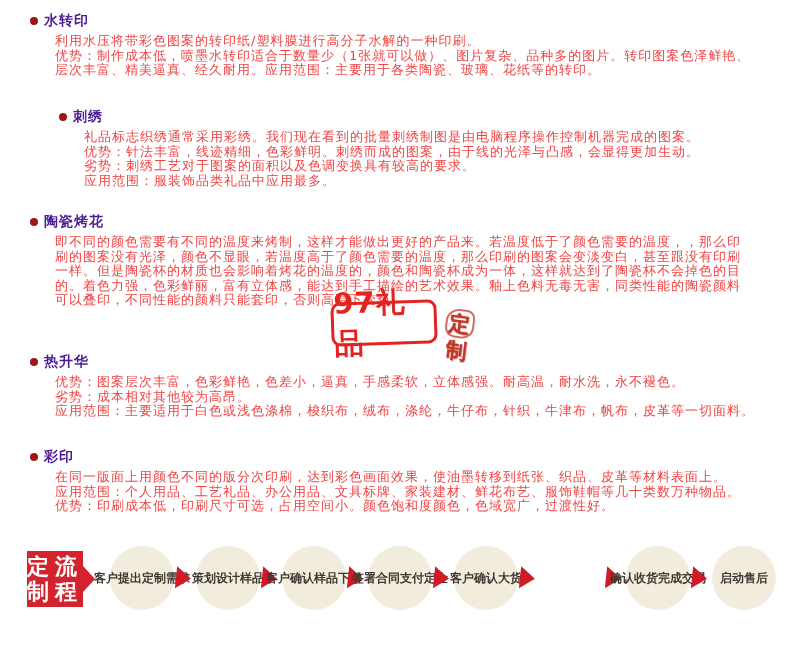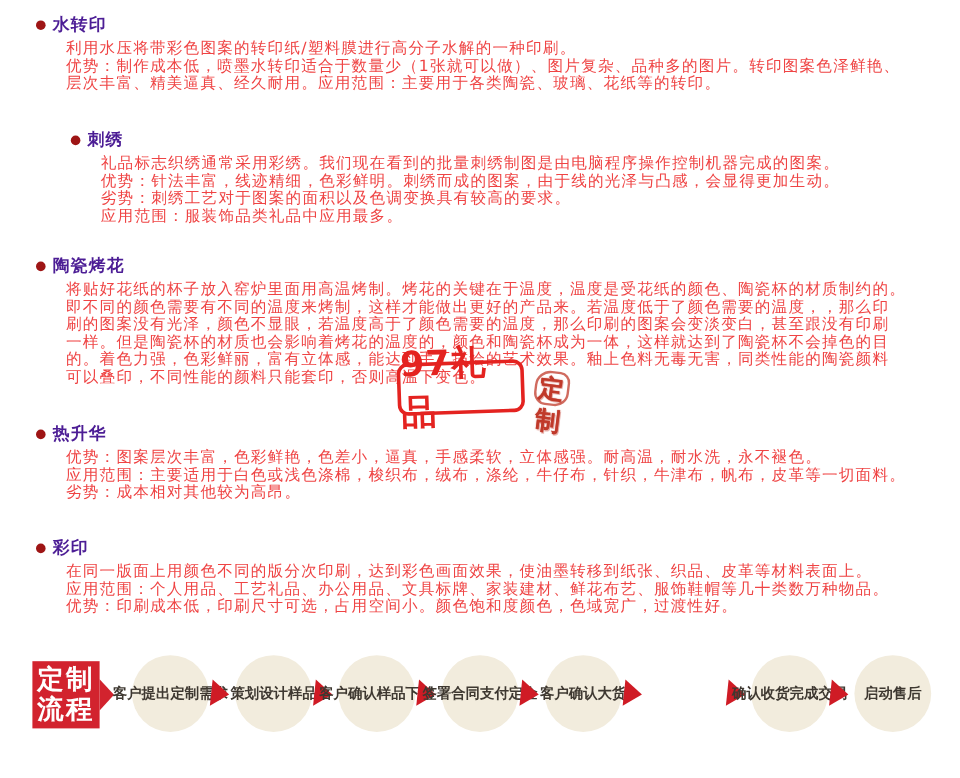--- a/index.html
+++ b/index.html
@@ -46,21 +46,21 @@
   }
   .wm-seal span:first-child{
     border:2px solid rgba(192,57,42,.75);border-radius:45% 30% 40% 35%;
     padding:0 2px;
   }
 
   
   .flow-title{
     position:absolute;left:27px;top:551px;width:56px;height:56px;
     background:#d2232e;
-    display:flex;flex-direction:column;align-items:center;justify-content:center;
+    display:flex;flex-direction:row;align-items:center;justify-content:center;
     color:#ffffff;font-weight:bold;font-size:22px;line-height:25px;letter-spacing:2px;
   }
   .flow-title-arrow{
     position:absolute;left:83px;top:566px;width:0;height:0;
     border-left:12px solid #d2232e;
     border-top:13px solid transparent;border-bottom:13px solid transparent;
   }
   .step{
     position:absolute;top:546px;width:64px;height:64px;border-radius:50%;
     background:#f2ecdd;
@@ -104,21 +104,20 @@
       <div class="bline">应用范围：服装饰品类礼品中应用最多。</div>
     </div>
   </div>
 
   <div class="section" style="top:213px;">
     <div class="sec-head">
       <span class="bullet"></span>
       <span class="sec-title">陶瓷烤花</span>
     </div>
     <div class="sec-body">
-      <div class="bline">将贴好花纸的杯子放入窑炉里面用高温烤制。烤花的关键在于温度，温度是受花纸的颜色、陶瓷杯的材质制约的。</div>
       <div class="bline">即不同的颜色需要有不同的温度来烤制，这样才能做出更好的产品来。若温度低于了颜色需要的温度，，那么印</div>
       <div class="bline">刷的图案没有光泽，颜色不显眼，若温度高于了颜色需要的温度，那么印刷的图案会变淡变白，甚至跟没有印刷</div>
       <div class="bline">一样。但是陶瓷杯的材质也会影响着烤花的温度的，颜色和陶瓷杯成为一体，这样就达到了陶瓷杯不会掉色的目</div>
       <div class="bline">的。着色力强，色彩鲜丽，富有立体感，能达到手工描绘的艺术效果。釉上色料无毒无害，同类性能的陶瓷颜料</div>
       <div class="bline">可以叠印，不同性能的颜料只能套印，否则高温下变色。</div>
     </div>
   </div>
 
   <div class="wm-badge">97礼品</div>
   <div class="wm-seal">
@@ -126,22 +125,22 @@
     <span>制</span>
   </div>
 
   <div class="section" style="top:353px;">
     <div class="sec-head">
       <span class="bullet"></span>
       <span class="sec-title">热升华</span>
     </div>
     <div class="sec-body">
       <div class="bline">优势：图案层次丰富，色彩鲜艳，色差小，逼真，手感柔软，立体感强。耐高温，耐水洗，永不褪色。</div>
+      <div class="bline">劣势：成本相对其他较为高昂。</div>
       <div class="bline">应用范围：主要适用于白色或浅色涤棉，梭织布，绒布，涤纶，牛仔布，针织，牛津布，帆布，皮革等一切面料。</div>
-      <div class="bline">劣势：成本相对其他较为高昂。</div>
     </div>
   </div>
 
   <div class="section" style="top:448px;">
     <div class="sec-head">
       <span class="bullet"></span>
       <span class="sec-title">彩印</span>
     </div>
     <div class="sec-body">
       <div class="bline">在同一版面上用颜色不同的版分次印刷，达到彩色画面效果，使油墨转移到纸张、织品、皮革等材料表面上。</div>

